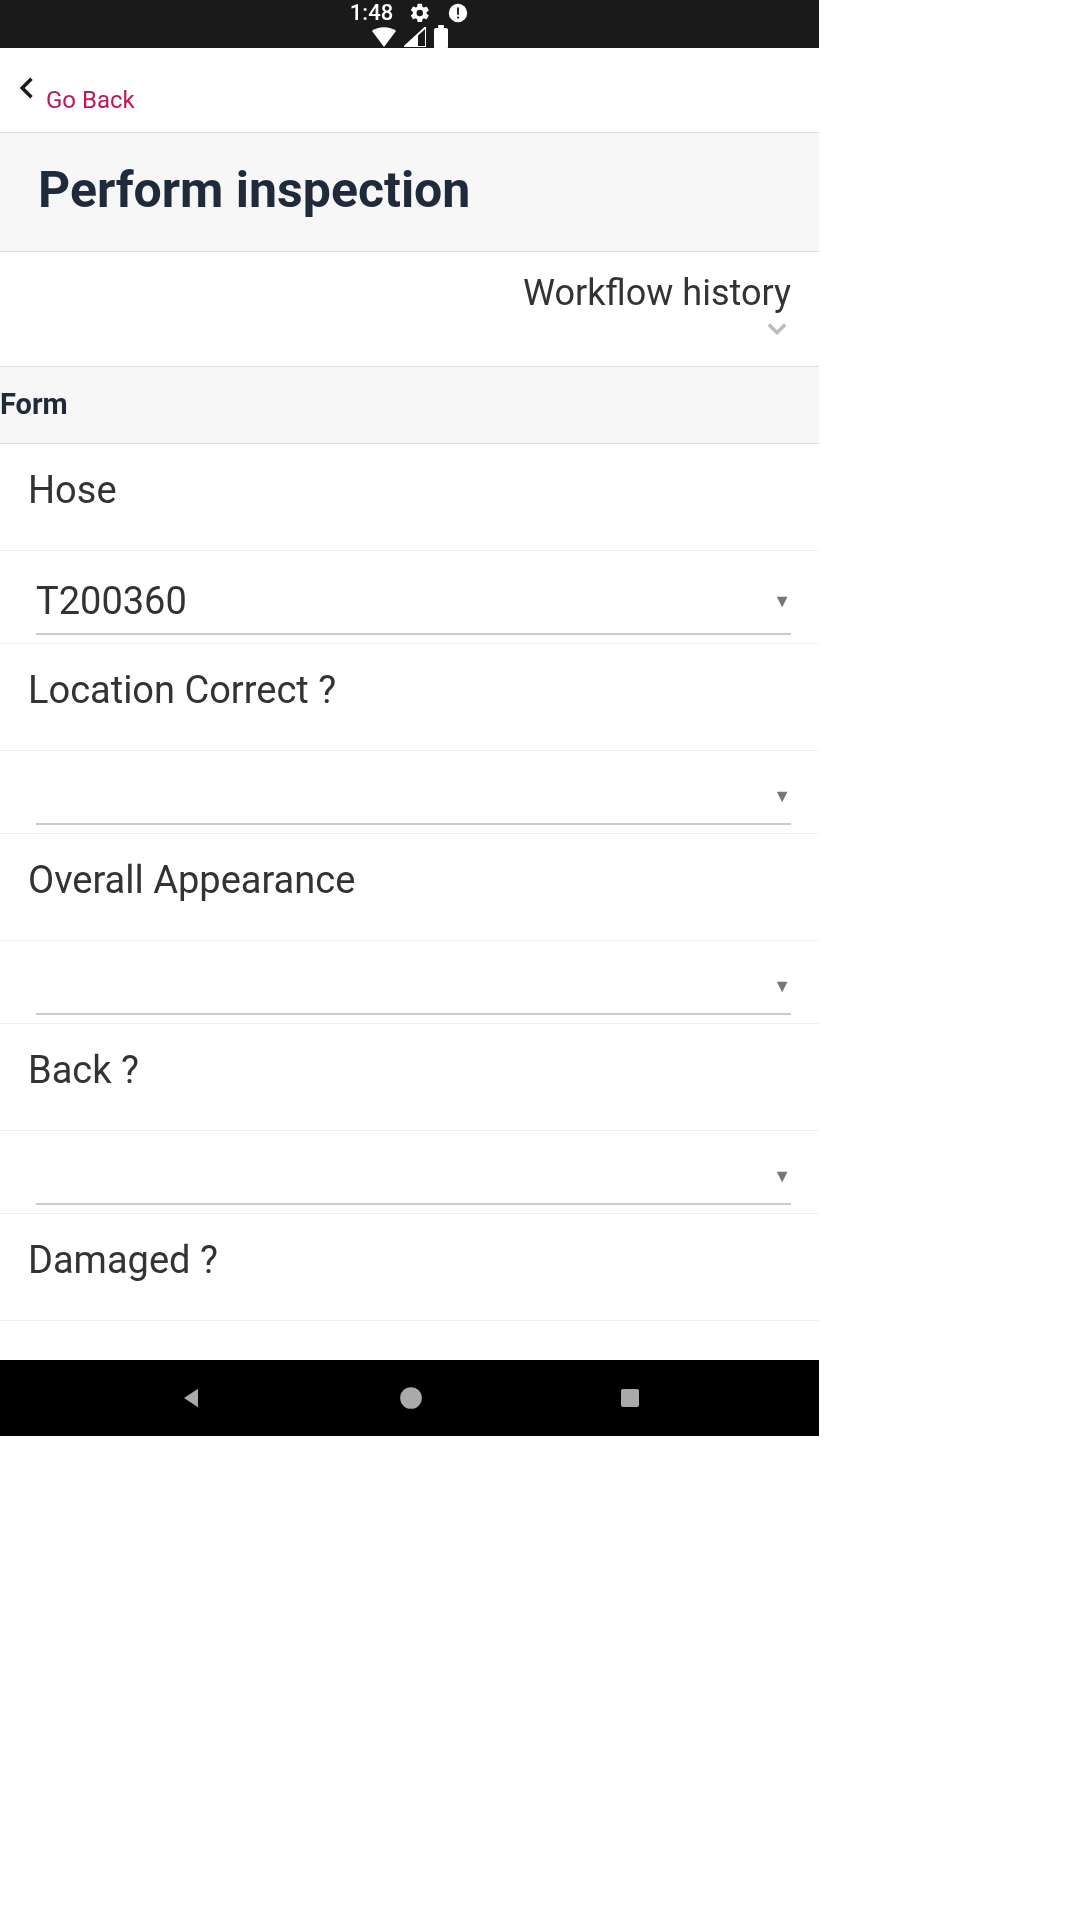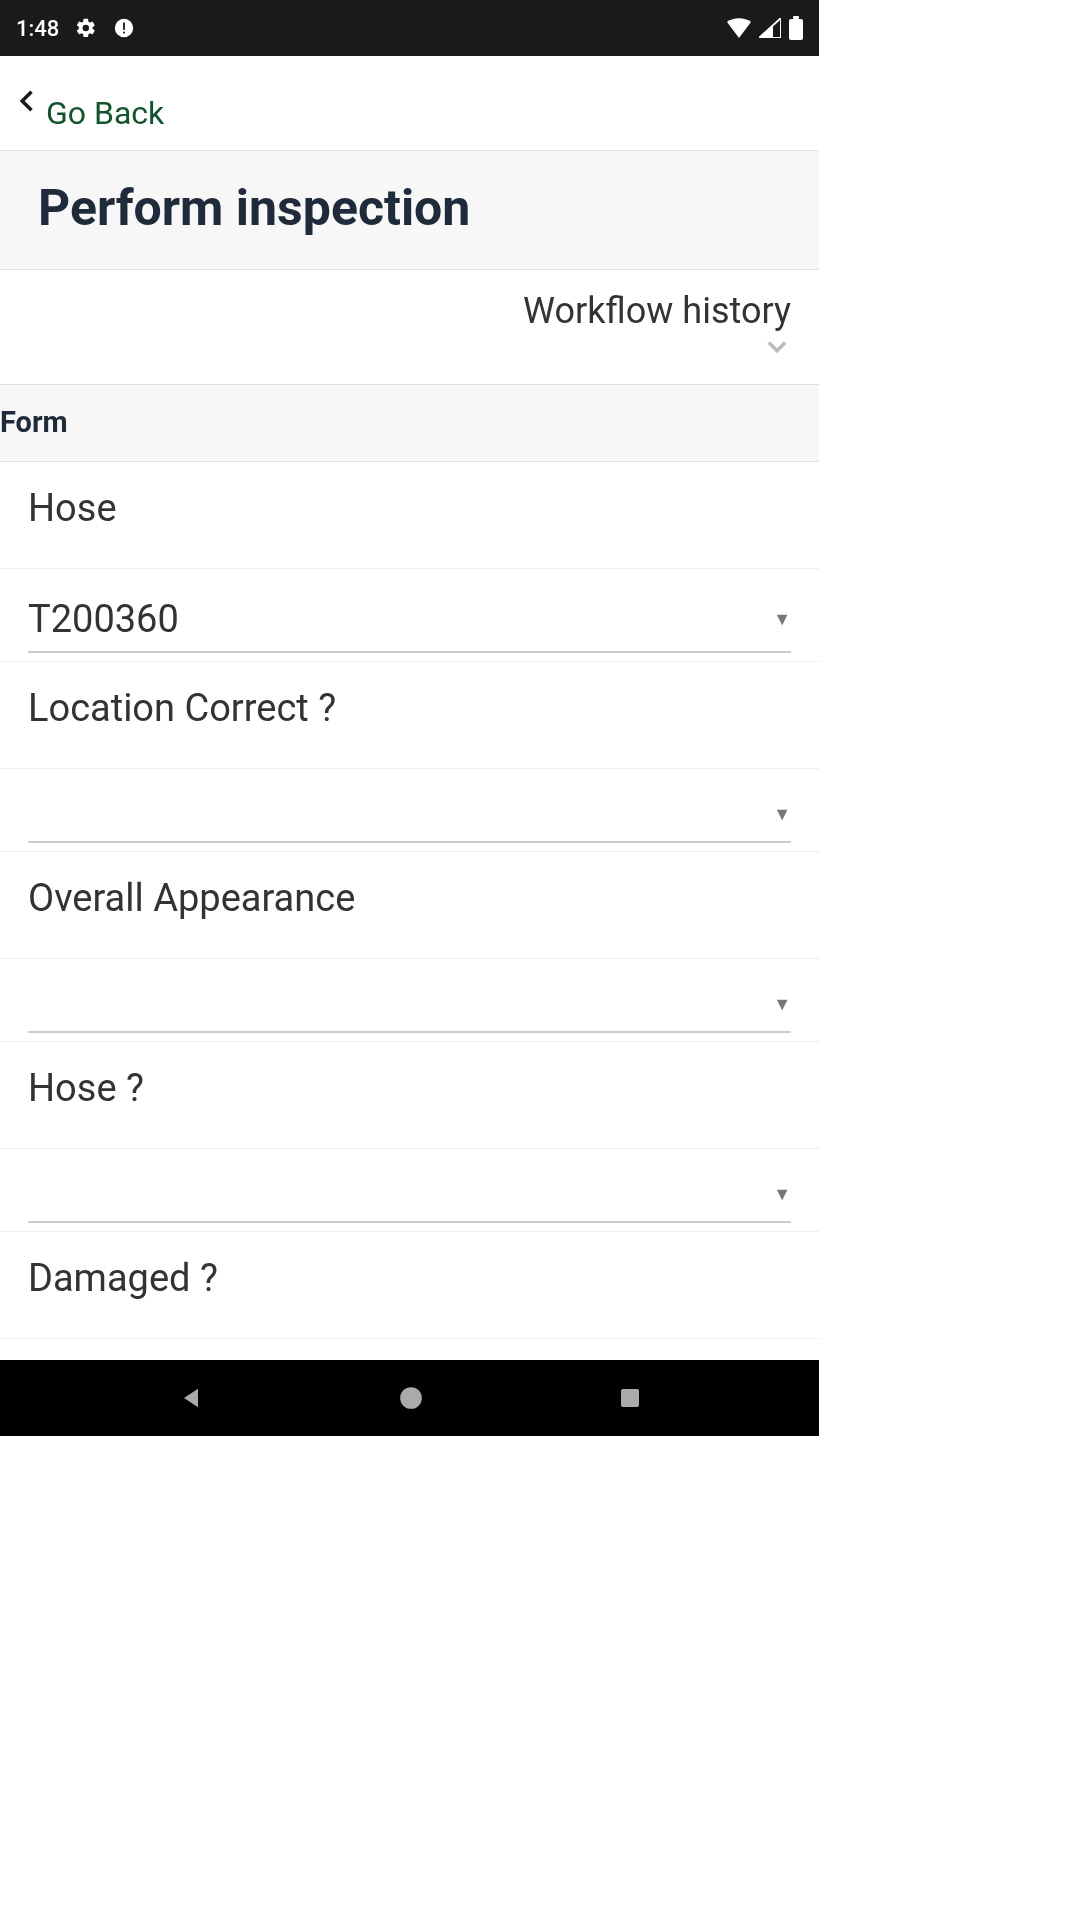--- a/index.html
+++ b/index.html
@@ -8,27 +8,28 @@
       height: 1436px;
       font-family: -apple-system, BlinkMacSystemFont, 'Segoe UI', Roboto, sans-serif;
       background: #fff;
       overflow: hidden;
       display: flex;
       flex-direction: column;
     }
     .status-bar {
       background: #1a1a1a;
       color: #fff;
-      height: 56px;
+      height: 48px;
       display: flex;
       align-items: center;
       justify-content: space-between;
       padding: 0 16px;
       font-size: 22px;
       font-weight: 500;
+      flex-direction: column;
     }
     .status-left {
       display: flex;
       align-items: center;
       gap: 16px;
     }
     .status-right {
       display: flex;
       align-items: center;
       gap: 8px;
@@ -45,22 +46,22 @@
       align-items: center;
       gap: 4px;
       border-bottom: 1px solid #e0e0e0;
     }
     .back-bar-chevron {
       font-size: 34px;
       color: #1a1a1a;
       line-height: 1;
     }
     .back-bar-text {
-      font-size: 32px;
-      color: #14532d;
+      font-size: 24px;
+      color: #be185d;
       margin-top: 20px;
     }
     .page-title-block {
       background: #f7f7f7;
       padding: 28px 38px 32px 38px;
       border-bottom: 1px solid #e0e0e0;
     }
     .page-title {
       font-size: 50px;
       font-weight: 700;
@@ -100,21 +101,21 @@
     }
     .field-label-row {
       padding: 24px 28px 38px 28px;
       border-bottom: 1px solid #eee;
     }
     .field-label-text {
       font-size: 38px;
       color: #333;
     }
     .field-input-row {
-      padding: 22px 28px 8px 28px;
+      padding: 22px 28px 8px 36px;
       border-bottom: 1px solid #eee;
       position: relative;
     }
     .select-box {
       width: 100%;
       padding: 6px 0 10px 0;
       font-size: 38px;
       color: #333;
       border: none;
       border-bottom: 2px solid #ccc;
@@ -235,21 +236,21 @@
     <span class="field-label-text">Overall Appearance</span>
   </div>
   <div class="field-input-row">
     <div class="select-box">
       <span></span>
       <span class="caret">▼</span>
     </div>
   </div>
 
   <div class="field-label-row">
-    <span class="field-label-text">Hose ?</span>
+    <span class="field-label-text">Back ?</span>
   </div>
   <div class="field-input-row">
     <div class="select-box">
       <span></span>
       <span class="caret">▼</span>
     </div>
   </div>
 
   <div class="field-label-row">
     <span class="field-label-text">Damaged ?</span>

